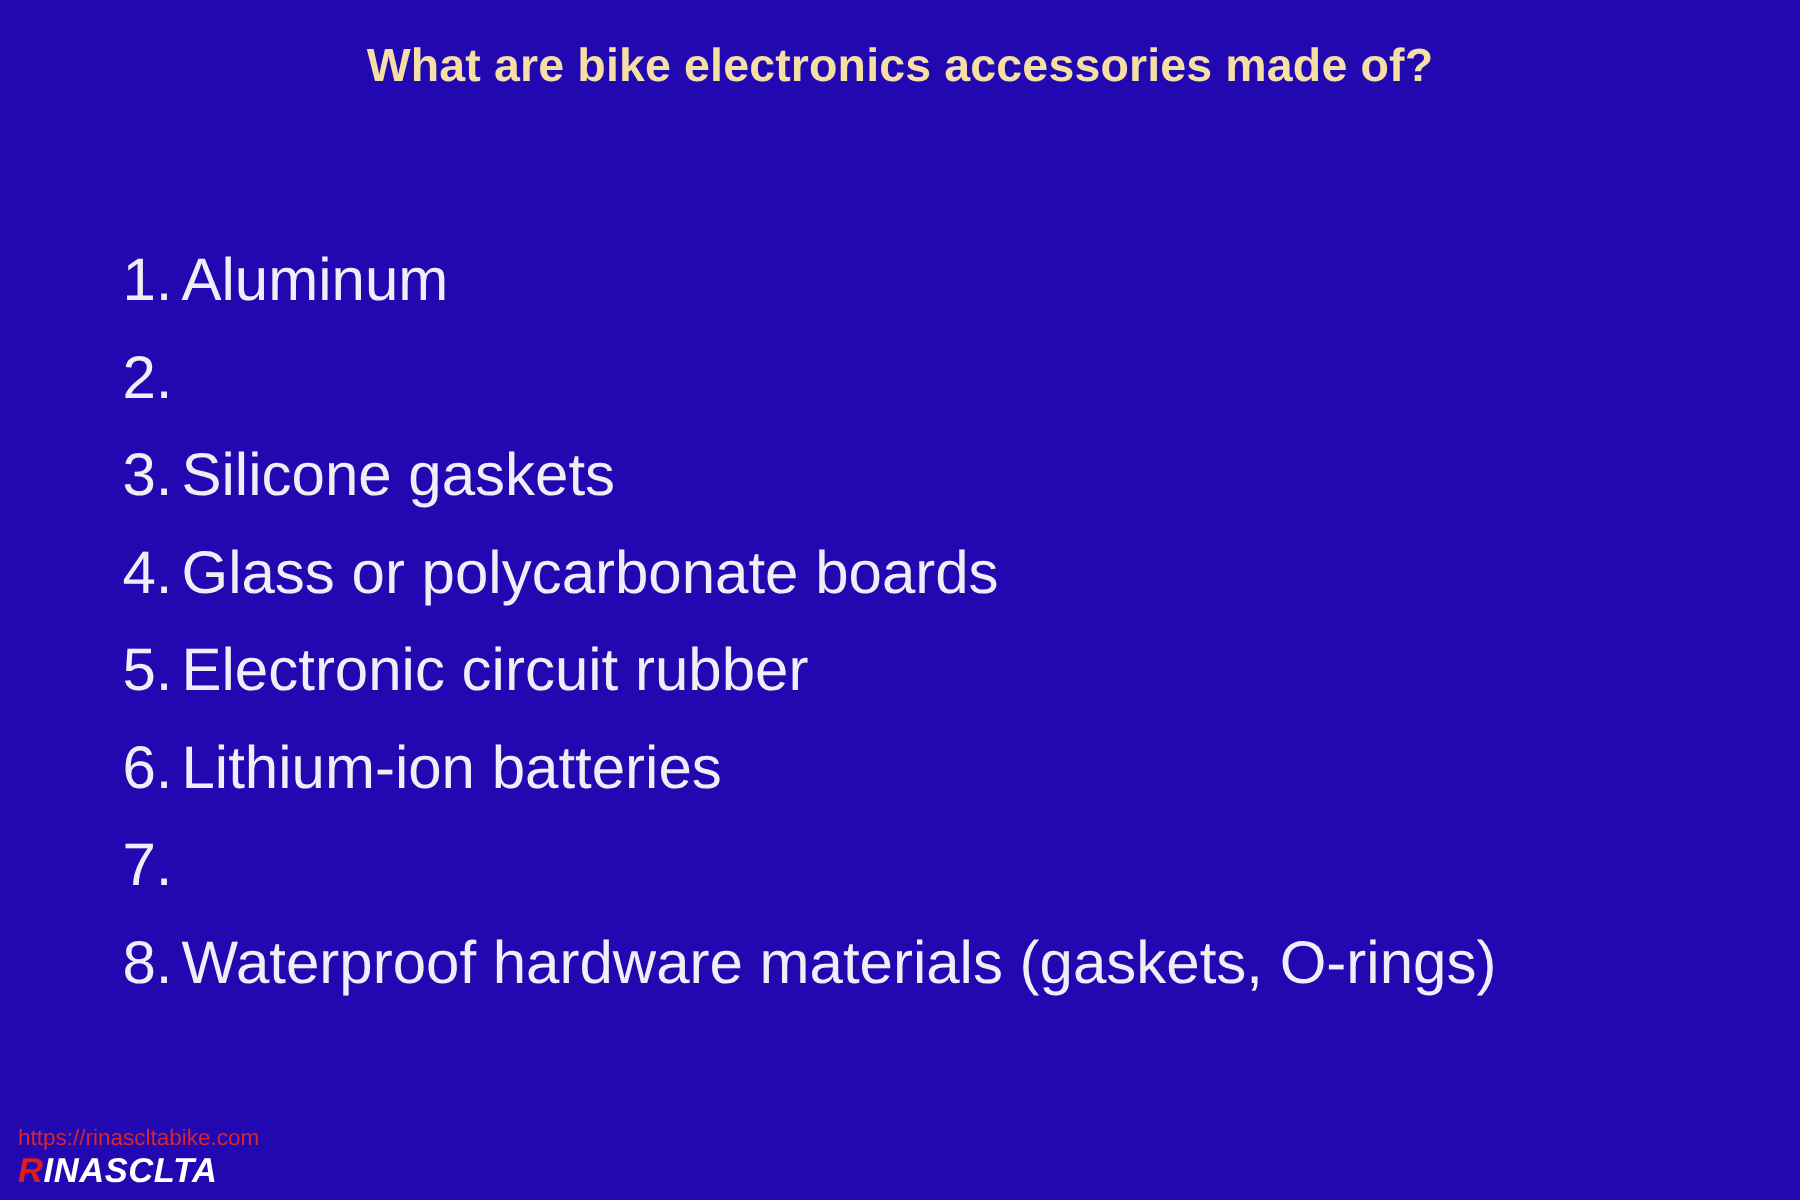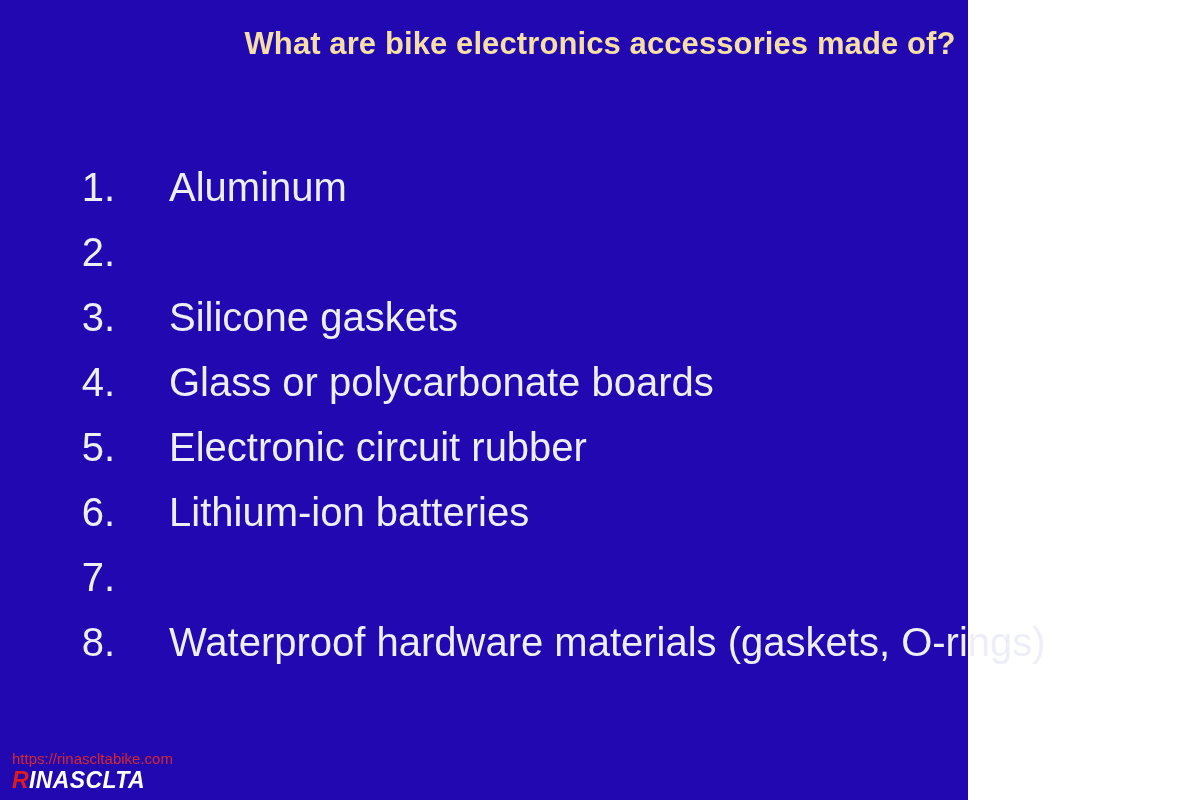--- a/index.html
+++ b/index.html
@@ -8,21 +8,21 @@
   }
   body {
     width: 1200px;
     height: 800px;
     overflow: hidden;
     font-family: "Liberation Sans", sans-serif;
   }
 
   #slide {
     position: relative;
-    width: 968px;
+    width: 1200px;
     height: 800px;
     background: #2108b0;
     box-sizing: border-box;
   }
 
   
   #slide-title {
     position: absolute;
     top: 24px;
     left: 0;
@@ -61,21 +61,20 @@
     flex: 0 0 auto;
     width: 53px;
     text-align: right;
     color: #eeeef7;
   }
 
   .item-text {
     flex: 0 0 auto;
     padding-left: 6px;
     color: #eeeef7;
-    margin-left: 48px;
   }
 
   
   #brand {
     position: absolute;
     left: 12px;
     bottom: 8px;
     width: 320px;
   }
 

